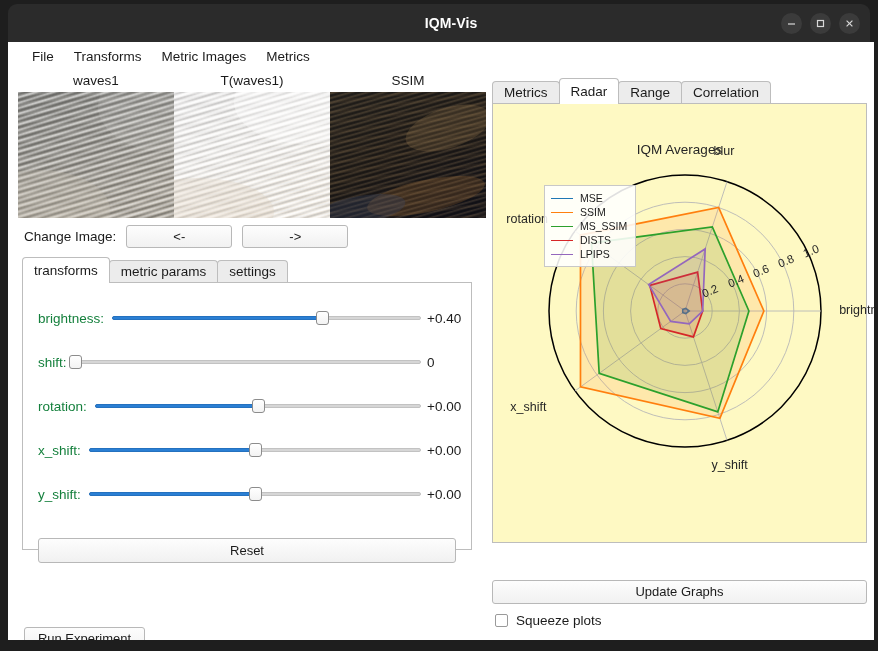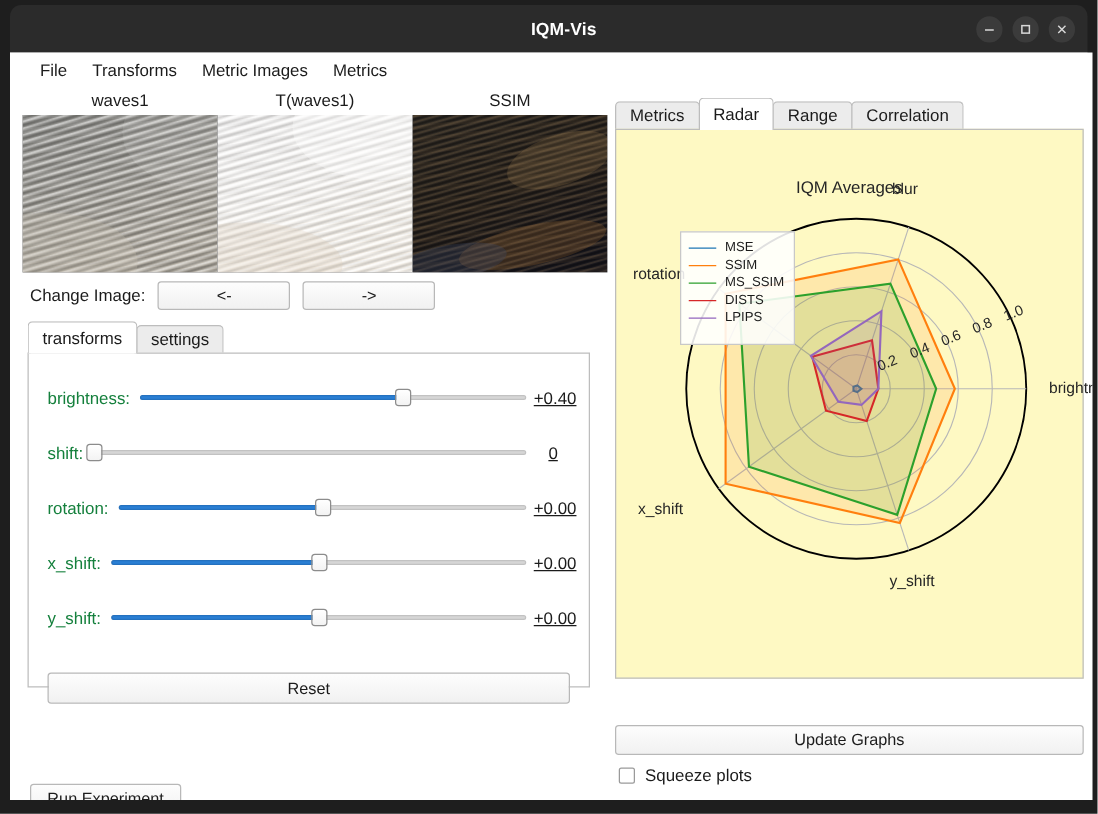--- a/index.html
+++ b/index.html
@@ -150,22 +150,22 @@
     background: #2a7fd4; border: 1px solid #2471bf; border-radius: 2px;
   }
   .shandle {
     position: absolute; top: 2px;
     width: 13px; height: 14px;
     background: linear-gradient(#ffffff,#f3f3f3);
     border: 1px solid #8c8c8c; border-radius: 3px;
     margin-left: -6px; cursor: pointer;
   }
   .svalue {
-    width: 44px; text-align: center; padding-right: 13px;
-    font-size: 13.5px; color: #1b1b1b; text-decoration: underline;
+    width: 44px; text-align: left; padding-right: 13px;
+    font-size: 13.5px; color: #1b1b1b;
   }
   #reset-btn {
     position: absolute; left: 15px; top: 227px;
     width: 418px; height: 25px; line-height: 23px; margin-top: 28px;
   }
   #run-experiment {
     position: absolute; left: 16px; top: 557px;
     width: 121px; height: 24px; line-height: 22px;
   }
 
@@ -190,21 +190,21 @@
     width: 13px; height: 13px;
     background: #ffffff; border: 1px solid #9a9a9a; border-radius: 2px;
     cursor: pointer;
   }
 
   
   #radar-legend {
     position: absolute; left: 51px; top: 29px;
     background: rgba(255,255,255,0.88);
     border: 1px solid #c8c8c8;
-    padding: 5px 8px 14px 6px;
+    padding: 5px 8px 5px 6px;
     z-index: 5;
   }
   .legrow { display: flex; align-items: center; height: 14px; }
   .legline { width: 22px; height: 0; border-top: 1.6px solid #000; margin-right: 7px; }
   .legtext { font-size: 10.5px; color: #1b1b1b; }
   .axlabel {
     position: absolute; font-size: 12.5px; color: #262626;
     white-space: nowrap;
   }
   .ticklabel {
@@ -340,20 +340,21 @@
 
       <div id="changerow">
         <span>Change Image:</span>
         <button class="pushbtn arrowbtn">&lt;-</button>
         <button class="pushbtn arrowbtn">-&gt;</button>
       </div>
 
       <div class="tabwidget" id="lefttabs">
         <div class="tabstrip">
           <div class="tab active">transforms</div>
+          <div class="tab">metric params</div>
           <div class="tab">settings</div>
         </div>
         <div class="tabpanel" id="left-panel-body">
 
           <div class="sliderrow" style="top:20px;">
             <span class="slabel">brightness:</span>
             <span class="strack">
               <span class="sgroove"></span>
               <span class="sfill" id="fill-0" style="width: 68%;"></span>
               <span class="shandle" id="handle-0" style="left: 68%;"></span>

